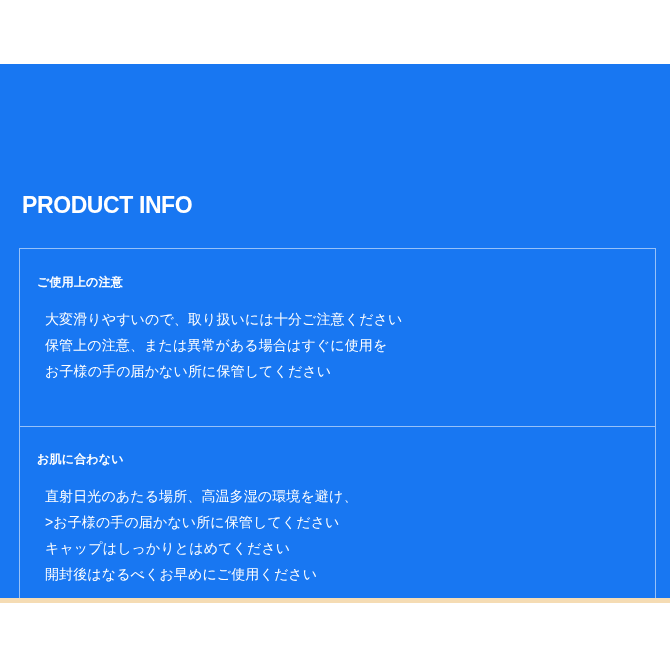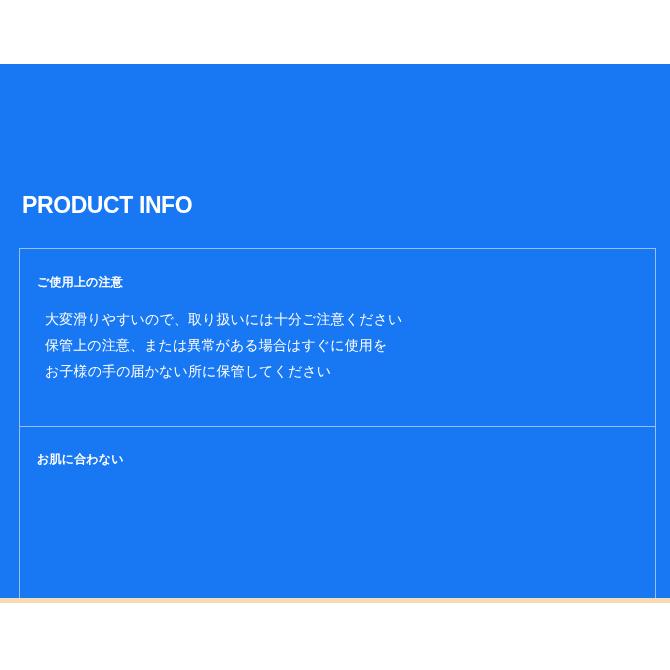--- a/index.html
+++ b/index.html
@@ -127,20 +127,26 @@
           <div class="note-line">大変滑りやすいので、取り扱いには十分ご注意ください</div>
           <div class="note-line">保管上の注意、または異常がある場合はすぐに使用を</div>
           <div class="note-line">お子様の手の届かない所に保管してください</div>
         </div>
       </div>
 
       <div class="section-divider"></div>
 
       <div class="note-section second">
         <div class="note-heading">お肌に合わない</div>
+        <div class="note-body">
+          <div class="note-line">直射日光のあたる場所、高温多湿の環境を避け、</div>
+          <div class="note-line">&gt;お子様の手の届かない所に保管してください</div>
+          <div class="note-line">キャップはしっかりとはめてください</div>
+          <div class="note-line">開封後はなるべくお早めにご使用ください</div>
+        </div>
       </div>
 
     </div>
   </div>
 
   <div class="bottom-strip"></div>
 
 </div>
 
 </body></html>

